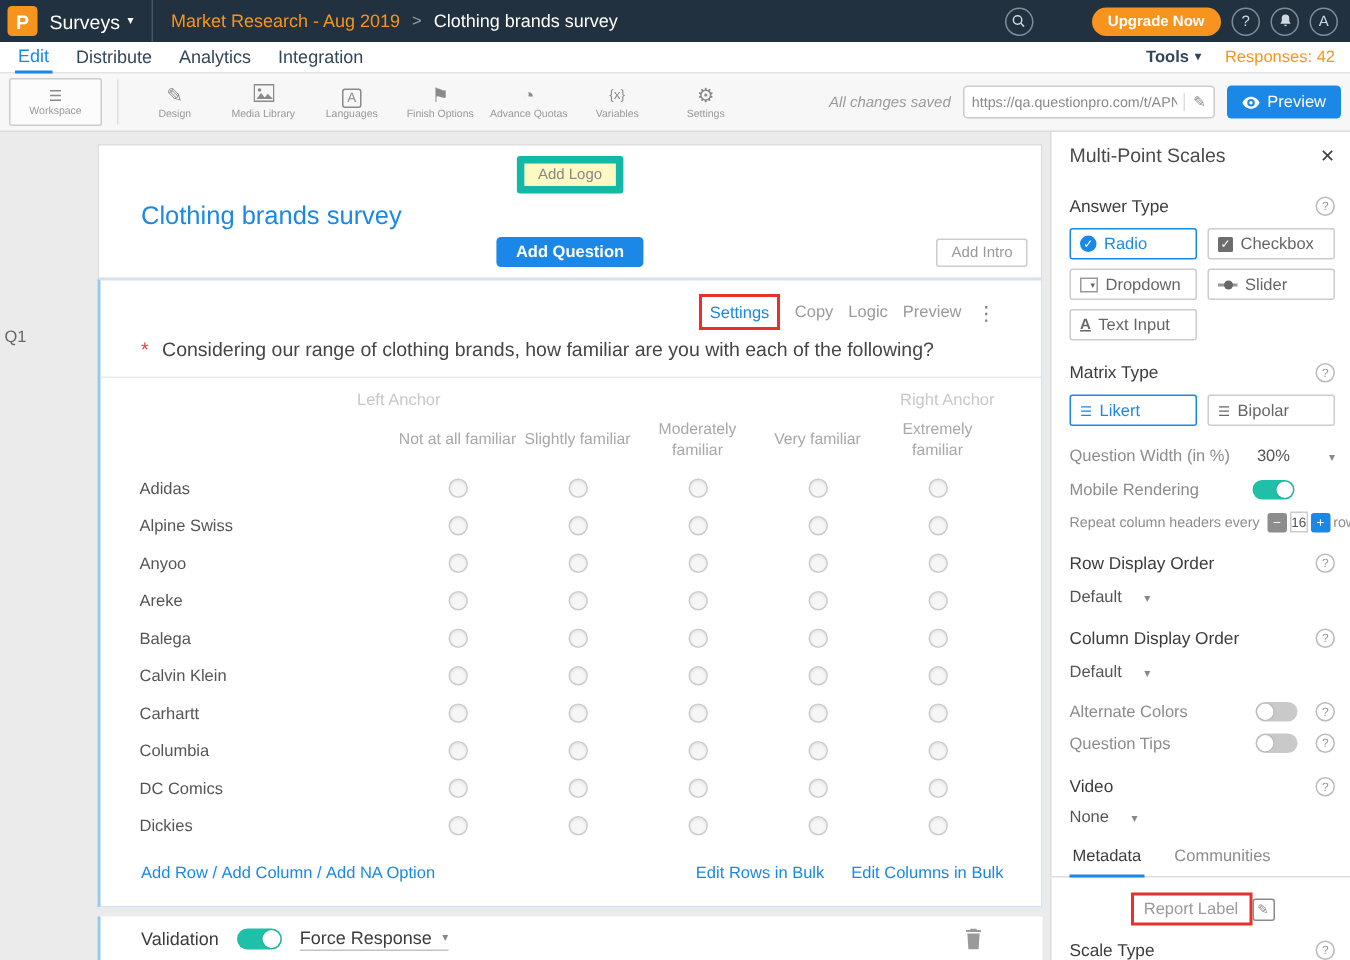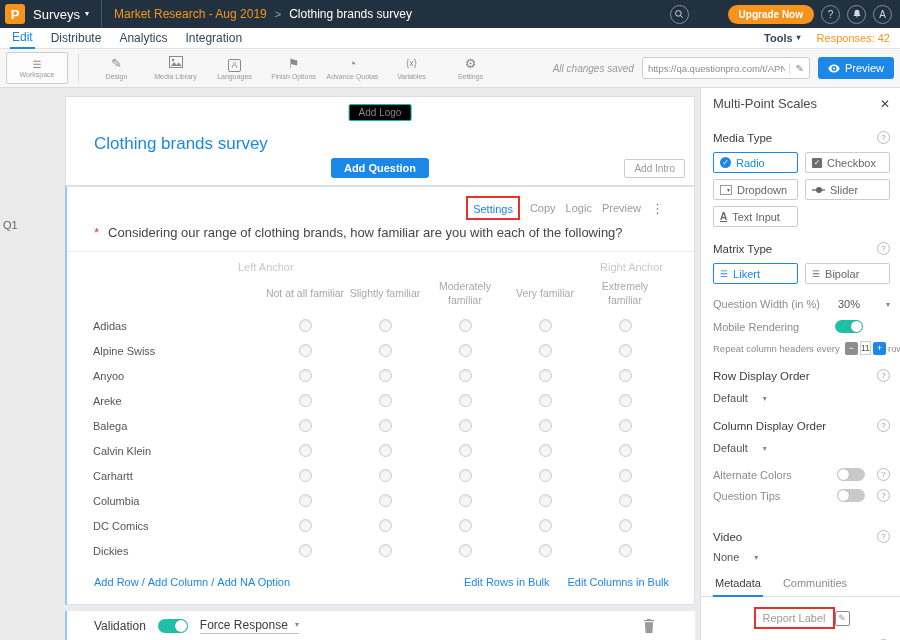--- a/index.html
+++ b/index.html
@@ -40,21 +40,21 @@
   .lang-box { display:inline-flex; width:13px; height:13px; border:1px solid #8a8a8a; border-radius:2px; align-items:center; justify-content:center; font-size:9px; color:#8a8a8a; }
   .tb-right { margin-left:auto; display:flex; align-items:center; gap:8px; margin-right:6px; }
   .saved { font-style:italic; font-size:10px; color:#9a9a9a; white-space:nowrap; }
   .url-box { width:168px; height:22px; background:#fff; border:1px solid #ccc; border-radius:3px; display:flex; align-items:center; padding:0 5px; }
   .url-input { flex:1; border:none; outline:none; font-size:9.5px; color:#8a8a8a; font-family:"Liberation Sans",sans-serif; min-width:0; background:transparent; }
   .url-pencil { font-size:10px; color:#8a8a8a; border-left:1px solid #ddd; padding-left:5px; margin-left:4px; cursor:pointer; }
   .preview-btn { height:22px; background:#1b87e6; color:#fff; border:none; border-radius:3px; font-size:11px; display:flex; align-items:center; gap:5px; padding:0 10px; cursor:pointer; }
 
   
   .survey-card { position:absolute; left:65px; top:96px; width:630px; height:90px; background:#fff; border:1px solid #ddd; z-index:5; }
-  .add-logo { position:absolute; left:50%; transform:translateX(-50%); top:7px; font-size:10px; color:#888; background:#000000; border:1px solid #14b8a6; border-radius:2px; padding:2px 9px; cursor:pointer; }
+  .add-logo { position:absolute; left:50%; transform:translateX(-50%); top:7px; font-size:10px; color:#888; background:#fef9c3; border:5px solid #14b8a6; border-radius:2px; padding:2px 9px; cursor:pointer; }
   .survey-title { position:absolute; left:28px; top:37px; font-size:17px; color:#1b87e6; cursor:pointer; }
   .add-question { position:absolute; left:50%; transform:translateX(-50%); bottom:7px; background:#1b87e6; color:#fff; border:none; border-radius:3px; font-size:11px; font-weight:bold; padding:4px 13px; cursor:pointer; }
   .add-intro { position:absolute; right:9px; bottom:7px; background:#fff; color:#999; border:1px solid #ccc; border-radius:2px; font-size:10px; padding:3px 9px; cursor:pointer; }
 
   .q-id { position:absolute; left:3px; top:219px; font-size:11px; color:#666; z-index:6; }
 
   
   .question-block { position:absolute; left:65px; top:186px; width:630px; height:419px; background:#fff; border:1px solid #cfe5f7; border-left:2px solid #94c8ef; z-index:5; padding-top:36px; }
   .q-actions { position:absolute; top:9px; right:30px; display:flex; align-items:center; gap:10px; }
   .q-action { font-size:11px; color:#9a9a9a; cursor:pointer; }
@@ -99,21 +99,21 @@
   
   .panel { position:absolute; left:700px; top:88px; width:200px; height:552px; background:#fff; border-left:1px solid #ddd; padding:8px 10px 0 12px; z-index:20; overflow:hidden; }
   .panel-header { display:flex; align-items:center; justify-content:space-between; }
   .panel-title { font-size:13px; color:#4a4a4a; }
   .close-x { font-size:12px; color:#444; cursor:pointer; }
   .p-section { display:flex; align-items:center; justify-content:space-between; }
   .p-title { font-size:11.5px; color:#3c3c3c; }
   .p-sub { font-size:11px; color:#8c8c8c; }
   .help { width:13px; height:13px; border:1px solid #bbb; border-radius:50%; color:#999; font-size:8px; display:flex; align-items:center; justify-content:center; cursor:pointer; flex:0 0 auto; }
   .mt20 { margin-top:20px; } .mt16 { margin-top:15px; } .mt14 { margin-top:14px; }
-  .mt12 { margin-top:28px;text-align:right; } .mt10 { margin-top:10px; } .mt8 { margin-top:8px; }
+  .mt12 { margin-top:16px;text-align:right; } .mt10 { margin-top:10px; } .mt8 { margin-top:8px; }
   .opt-grid { margin-top:8px; display:grid; grid-template-columns:1fr 1fr; gap:6px 7px; }
   .opt-btn { height:21px; border:1px solid #ccc; border-radius:2px; background:#fff; display:flex; align-items:center; gap:5px; padding:0 6px; font-size:11px; color:#666; cursor:pointer; }
   .opt-btn.selected { border-color:#1b87e6; color:#1b87e6; }
   .ic-radio { width:11px; height:11px; border-radius:50%; background:#1b87e6; color:#fff; font-size:8px; display:flex; align-items:center; justify-content:center; flex:0 0 auto; }
   .ic-check { width:10px; height:10px; background:#6d6d6d; color:#fff; font-size:8px; display:flex; align-items:center; justify-content:center; border-radius:1px; flex:0 0 auto; }
   .ic-dd { width:12px; height:10px; border:1px solid #999; font-size:6px; color:#666; display:flex; align-items:center; justify-content:flex-end; padding-right:1px; flex:0 0 auto; }
   .ic-slider { width:13px; height:2px; background:#999; position:relative; flex:0 0 auto; }
   .ic-slider::after { content:""; position:absolute; left:4px; top:-2px; width:6px; height:6px; border-radius:50%; background:#666; }
   .ic-text { font-size:10px; font-weight:bold; color:#666; text-decoration:underline; }
   .ic-lines { font-size:9px; color:inherit; }
@@ -481,21 +481,21 @@
     </span>
   </div>
 
   <div class="panel">
     <div class="panel-header">
       <span class="panel-title">Multi-Point Scales</span>
       <span class="close-x">✕</span>
     </div>
 
     <div class="p-section mt20">
-      <span class="p-title">Media Type</span>
+      <span class="p-title">Answer Type</span>
       <span class="help">?</span>
     </div>
     <div class="opt-grid">
       <div class="opt-btn selected">
         <span class="ic-radio">✓</span>
         <span>Radio</span>
       </div>
       <div class="opt-btn">
         <span class="ic-check">✓</span>
         <span>Checkbox</span>
@@ -538,21 +538,21 @@
     <div class="p-row mt10">
       <span class="p-sub">Mobile Rendering</span>
       <div class="toggle on">
           <div class="knob"></div>
         </div>
     </div>
 
     <div class="row-repeat mt8">
       <span>Repeat column headers every</span>
       <button class="step-btn step-minus">−</button>
-      <span class="step-val">11</span>
+      <span class="step-val">16</span>
       <button class="step-btn step-plus">+</button>
       <span>rows.</span>
     </div>
 
     <div class="p-section mt14">
       <span class="p-title">Row Display Order</span>
       <span class="help">?</span>
     </div>
     <div class="dropdown mt10">
       <span>Default</span>

